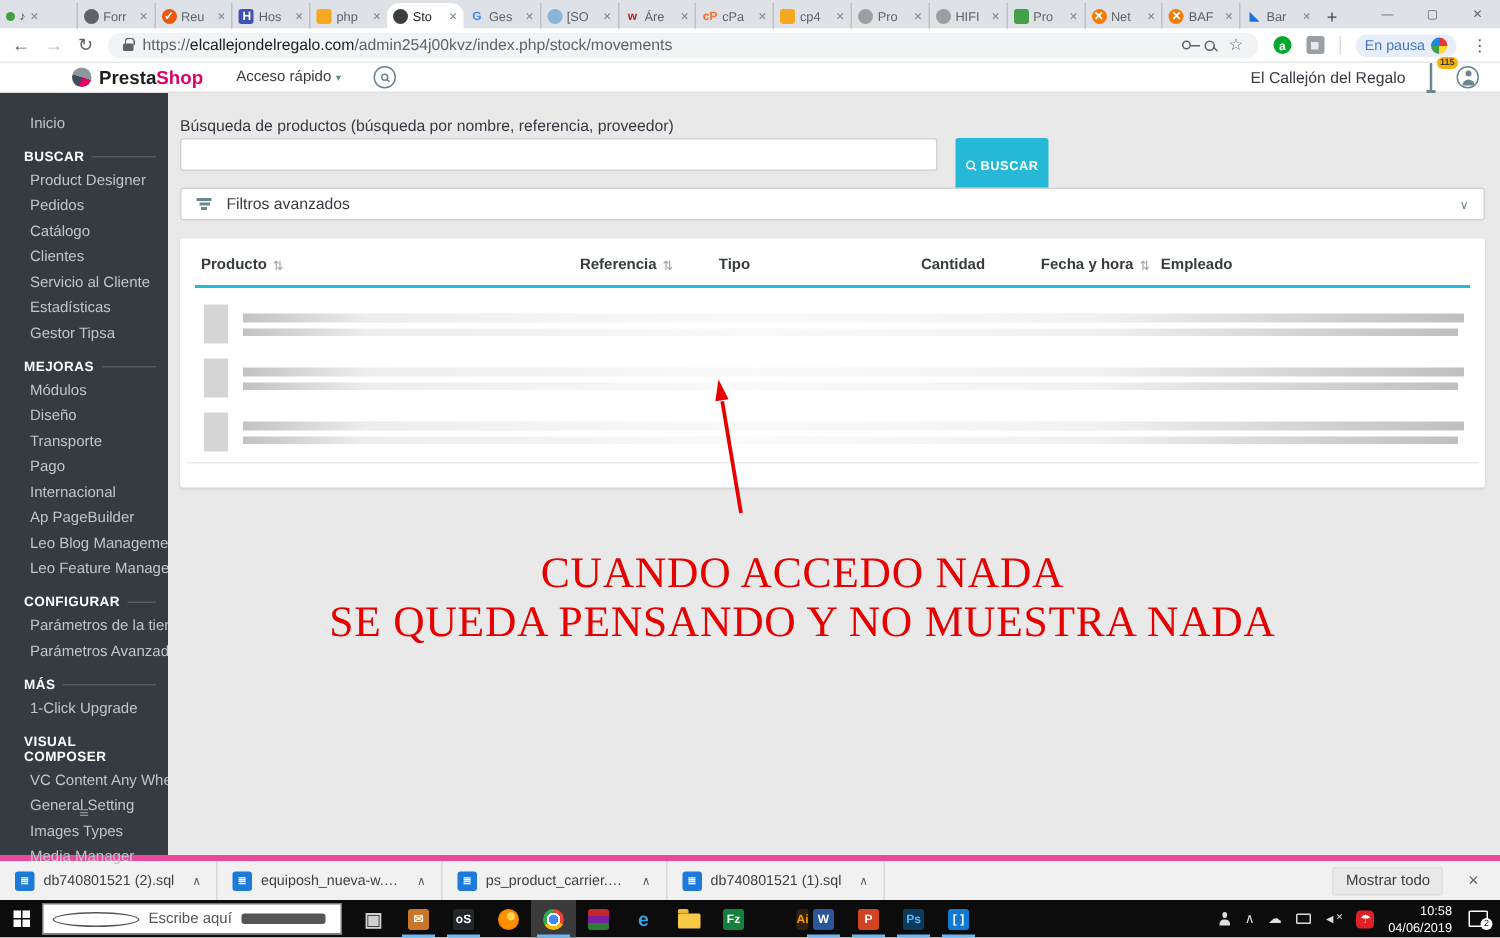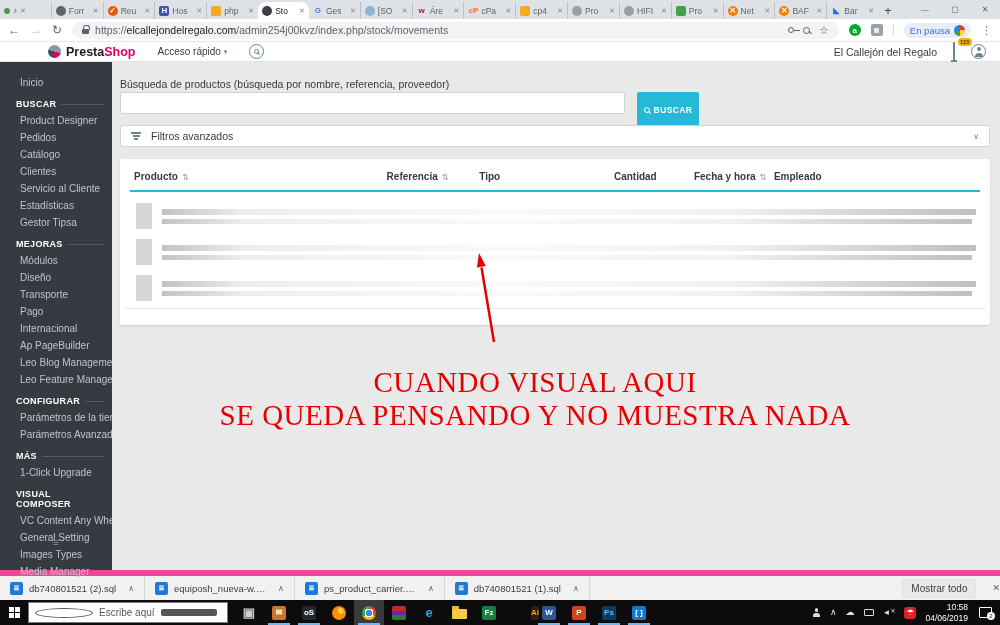--- a/index.html
+++ b/index.html
@@ -112,26 +112,26 @@
   .sk-thumb{width:16px;height:26px;background:#d5d5d5;flex:0 0 16px}
   .sk-bars{flex:1;margin:0 2px 0 10px}
   .sk-bar{background:linear-gradient(90deg,#c2c2c2,#ededed 10%,#fafafa 42%,#f1f1f1 70%,#cfcfcf 90%,#bfbfbf)}
   .b1{height:6px}.b2{height:5px;margin-top:4px;width:99.5%}
   .tbl-footline{height:1px;background:#ececec;margin:2px 4px 0}
 
   .annotation{position:absolute;left:0;right:42px;top:304px;text-align:center;font-family:"Liberation Serif",serif;color:#e60000;font-size:29px;line-height:33px;letter-spacing:.5px}
   .arrow-svg{position:absolute;left:355px;top:185px}
 
   
-  .dlbar{height:30px;background:#f1f1f1;border-top:6px solid #ec4899;display:flex;align-items:stretch}
+  .dlbar{height:30px;background:#f1f1f1;border-top:4px solid #ec4899;display:flex;align-items:stretch}
   .dl-item{display:flex;align-items:center;gap:6px;padding:0 10px;border-right:1px solid #d8d8d8;cursor:pointer;flex:0 0 auto}
   .dl-ico{width:13px;height:13px;border-radius:2px;background:#1d7ad9;color:#fff;font-size:7px;display:flex;align-items:center;justify-content:center;font-weight:bold}
   .dl-name{font-size:9.5px;color:#3c4043;max-width:92px;white-space:nowrap;overflow:hidden;text-overflow:ellipsis}
   .dl-ch{font-size:8px;color:#5f6368;margin-left:6px}
-  .dl-right{margin-left:auto;display:flex;align-items:center;gap:16px;}
+  .dl-right{margin-left:auto;display:flex;align-items:center;gap:16px;padding-right:14px}
   .show-all{font-size:10px;color:#3c4043;background:#e9e9e9;border:1px solid #e0e0e0;border-radius:2px;padding:3px 8px}
   .dl-close{font-size:9px;color:#5f6368}
 
   
   .taskbar{height:25px;background:#0c0c0c;display:flex;align-items:center}
   .start{width:28px;height:25px;display:flex;align-items:center;justify-content:center}
   .winlogo{display:grid;grid-template-columns:5px 5px;gap:1px}
   .winlogo i{width:5px;height:5px;background:#fff;display:block}
   .tb-search{width:200px;height:21px;background:#fff;border:1px solid #7a7a7a;display:flex;align-items:center;gap:6px;padding:0 6px}
   .cortana-ring{width:10px;height:10px;border:1.5px solid #555;border-radius:50%}
@@ -440,21 +440,21 @@
             </div>
           <div class="tbl-footline"></div>
         </div>
 
         <svg class="arrow-svg" width="50" height="110" viewBox="0 0 50 110">
           <line x1="27" y1="95" x2="14.5" y2="20.5" stroke="#e60000" stroke-width="2.5"></line>
           <polygon points="12,6 18.7,19.1 9.9,20.5" fill="#e60000"></polygon>
         </svg>
 
         <div class="annotation">
-          <div>CUANDO VISUAL AQUI</div>
+          <div>CUANDO ACCEDO NADA</div>
           <div>SE QUEDA PENSANDO Y NO MUESTRA NADA</div>
         </div>
       </div>
     </div>
   </div>
 
   <div class="dlbar">
     <div style="display:flex">
         <div class="dl-item">
           <span class="dl-ico">≣</span>

